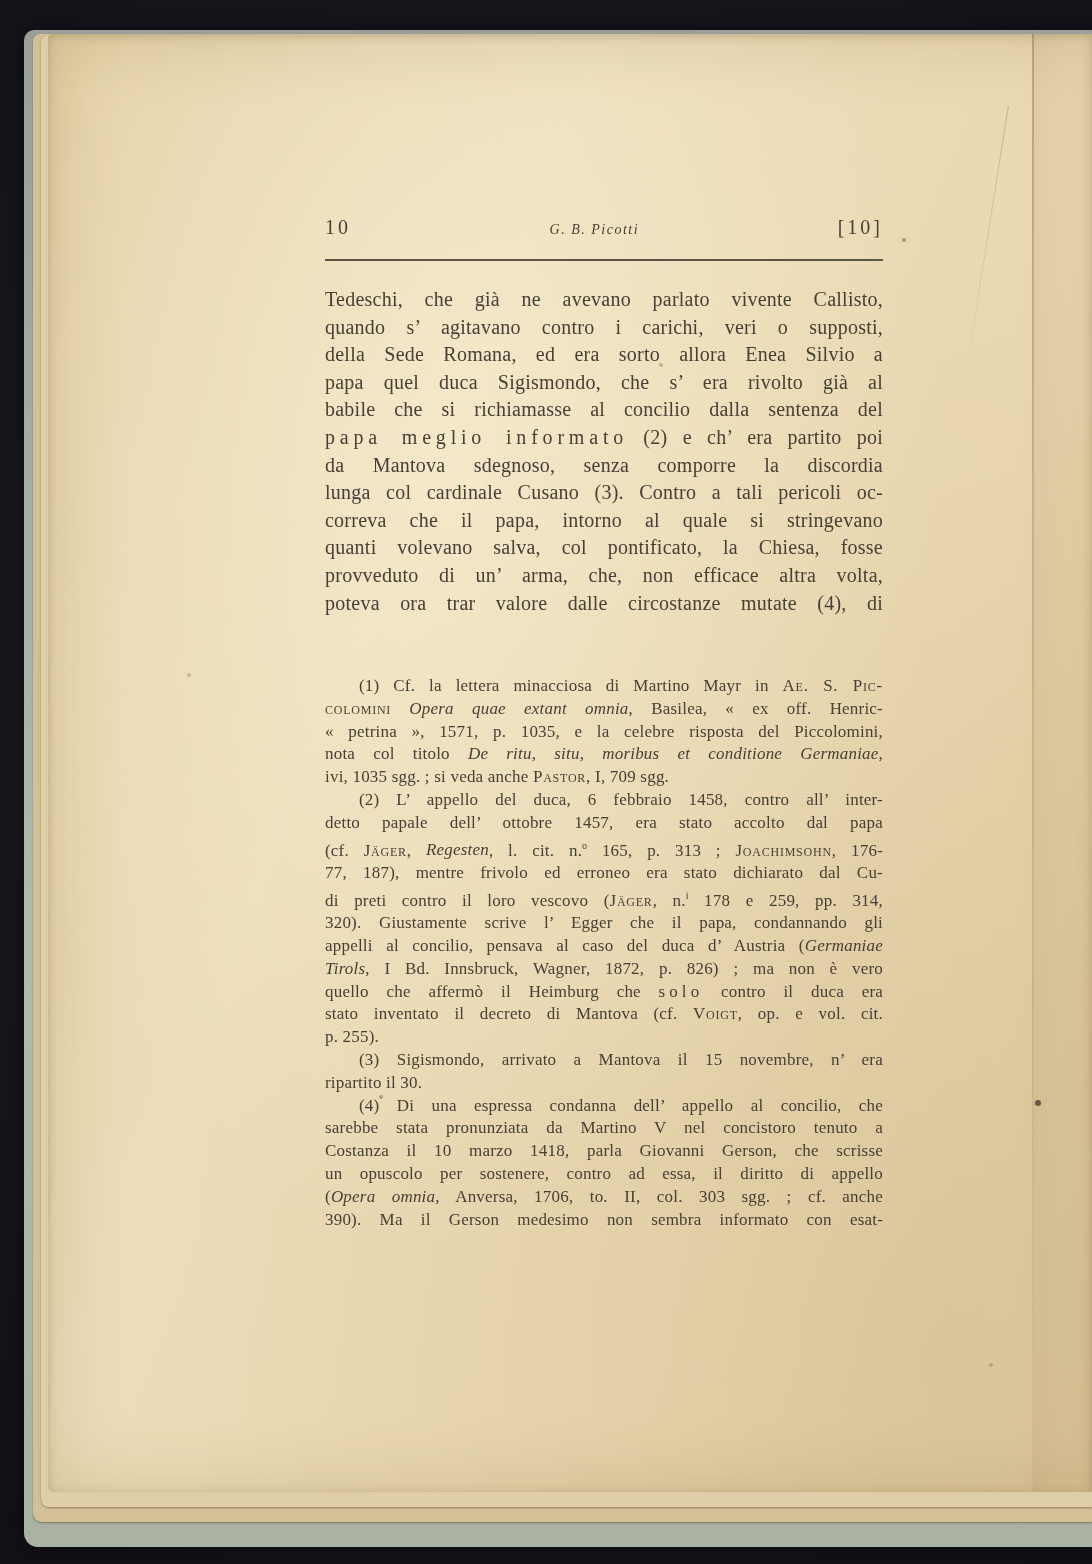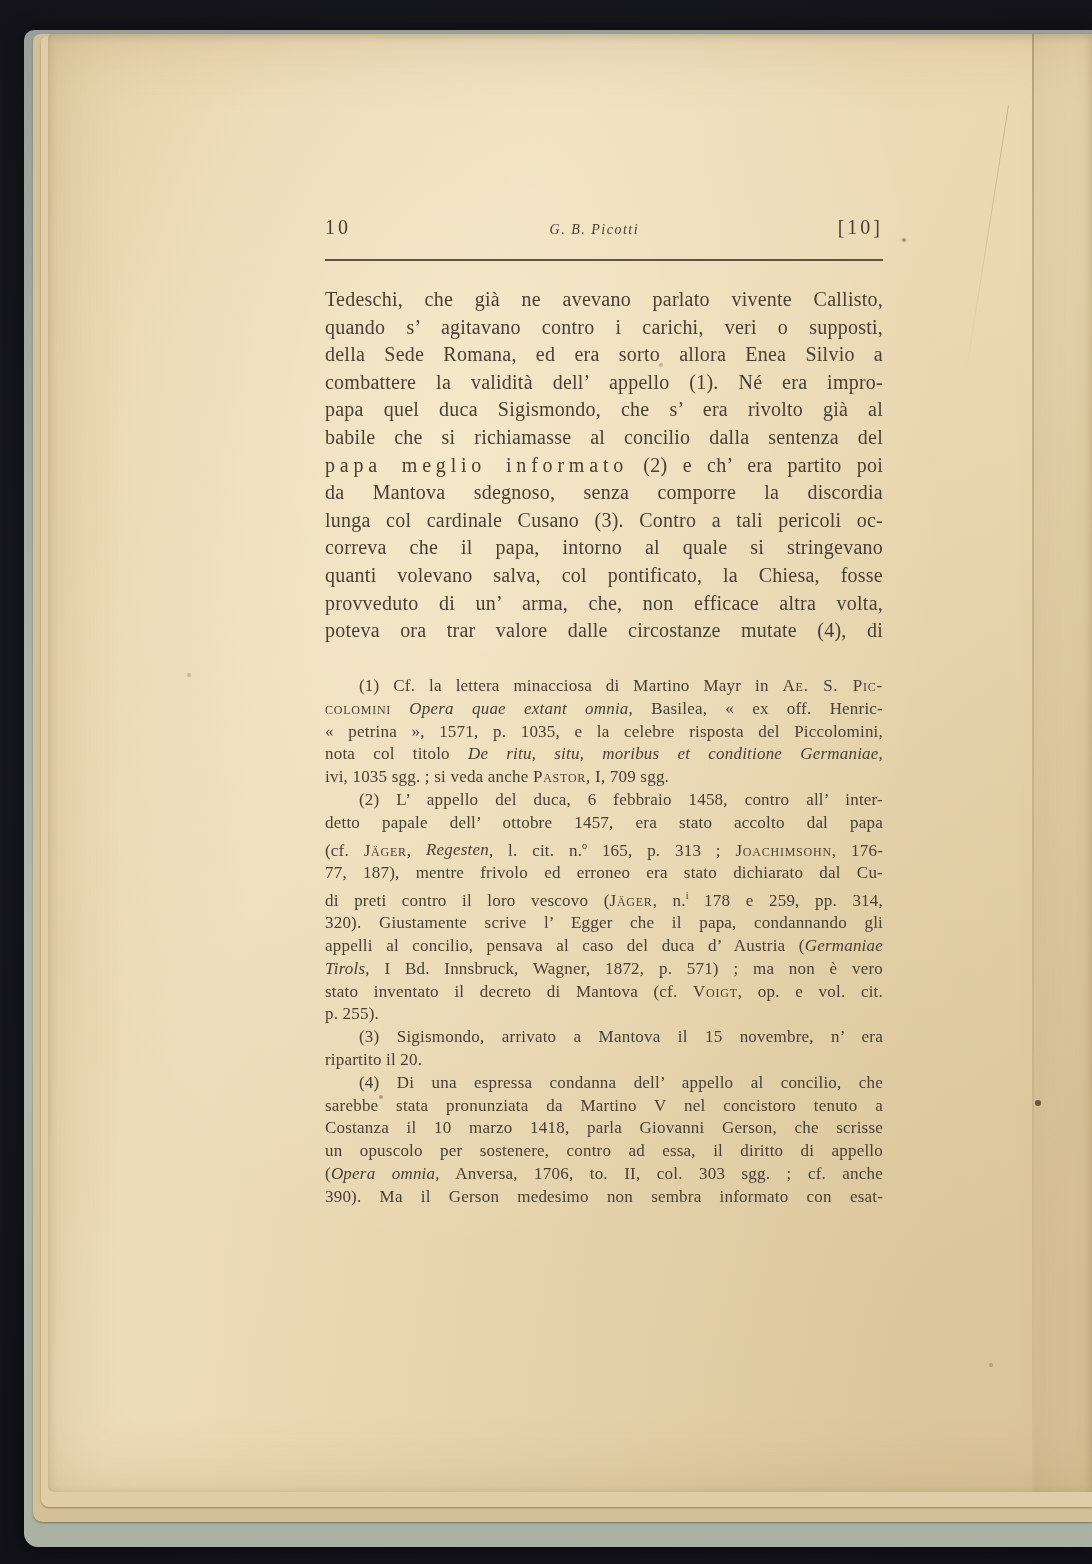--- a/index.html
+++ b/index.html
@@ -109,21 +109,20 @@
       <span class="header-num">10</span>
       <span class="header-title">G. B. Picotti</span>
       <span class="header-num">[10]</span>
     </div>
     <div class="header-rule"></div>
 
     <div class="body-block">
         <div class="line"><span>Tedeschi, che già ne avevano parlato vivente Callisto,</span></div>
         <div class="line"><span>quando s’ agitavano contro i carichi, veri o supposti,</span></div>
         <div class="line"><span>della Sede Romana, ed era sorto allora Enea Silvio a</span></div>
-        <div class="line"><span>combattere la validità dell’ appello (1). Né era impro-</span></div>
         <div class="line"><span>papa quel duca Sigismondo, che s’ era rivolto già al</span></div>
         <div class="line"><span>babile che si richiamasse al concilio dalla sentenza del</span></div>
         <div class="line"><span class="s-sp">papa meglio informato</span><span> (2) e ch’ era partito poi</span></div>
         <div class="line"><span>da Mantova sdegnoso, senza comporre la discordia</span></div>
         <div class="line"><span>lunga col cardinale Cusano (3). Contro a tali pericoli oc-</span></div>
         <div class="line"><span>correva che il papa, intorno al quale si stringevano</span></div>
         <div class="line"><span>quanti volevano salva, col pontificato, la Chiesa, fosse</span></div>
         <div class="line"><span>provveduto di un’ arma, che, non efficace altra volta,</span></div>
         <div class="line"><span>poteva ora trar valore dalle circostanze mutate (4), di</span></div>
       </div>
@@ -137,27 +136,28 @@
           <div class="line nojust"><span>ivi, 1035 sgg. ; si veda anche </span><span class="s-sc">Pastor</span><span>, I, 709 sgg.</span></div>
         </div>
       <div>
           <div class="line indent"><span>(2) L’ appello del duca, 6 febbraio 1458, contro all’ inter-</span></div>
           <div class="line"><span>detto papale dell’ ottobre 1457, era stato accolto dal papa</span></div>
           <div class="line"><span>(cf. </span><span class="s-sc">Jäger</span><span>, </span><span class="s-i">Regesten</span><span>, l. cit. n.</span><span class="s-sup">o</span><span> 165, p. 313 ; </span><span class="s-sc">Joachimsohn</span><span>, 176-</span></div>
           <div class="line"><span>77, 187), mentre frivolo ed erroneo era stato dichiarato dal Cu-</span></div>
           <div class="line"><span>di preti contro il loro vescovo (</span><span class="s-sc">Jäger</span><span>, n.</span><span class="s-sup">i</span><span> 178 e 259, pp. 314,</span></div>
           <div class="line"><span>320). Giustamente scrive l’ Egger che il papa, condannando gli</span></div>
           <div class="line"><span>appelli al concilio, pensava al caso del duca d’ Austria (</span><span class="s-i">Germaniae</span></div>
-          <div class="line"><span class="s-i">Tirols</span><span>, I Bd. Innsbruck, Wagner, 1872, p. 571) ; ma non è vero</span></div>
+          <div class="line"><span class="s-i">Tirols</span><span>, I Bd. Innsbruck, Wagner, 1872, p. 826) ; ma non è vero</span></div>
+          <div class="line"><span>quello che affermò il Heimburg che </span><span class="s-sp">solo</span><span> contro il duca era</span></div>
           <div class="line"><span>stato inventato il decreto di Mantova (cf. </span><span class="s-sc">Voigt</span><span>, op. e vol. cit.</span></div>
           <div class="line nojust"><span>p. 255).</span></div>
         </div>
       <div>
           <div class="line indent"><span>(3) Sigismondo, arrivato a Mantova il 15 novembre, n’ era</span></div>
-          <div class="line nojust"><span>ripartito il 20.</span></div>
+          <div class="line nojust"><span>ripartito il 30.</span></div>
         </div>
       <div>
           <div class="line indent"><span>(4) Di una espressa condanna dell’ appello al concilio, che</span></div>
           <div class="line"><span>sarebbe stata pronunziata da Martino V nel concistoro tenuto a</span></div>
           <div class="line"><span>Costanza il 10 marzo 1418, parla Giovanni Gerson, che scrisse</span></div>
           <div class="line"><span>un opuscolo per sostenere, contro ad essa, il diritto di appello</span></div>
           <div class="line"><span>(</span><span class="s-i">Opera omnia</span><span>, Anversa, 1706, to. II, col. 303 sgg. ; cf. anche</span></div>
           <div class="line"><span>390). Ma il Gerson medesimo non sembra informato con esat-</span></div>
         </div>
     </div>

